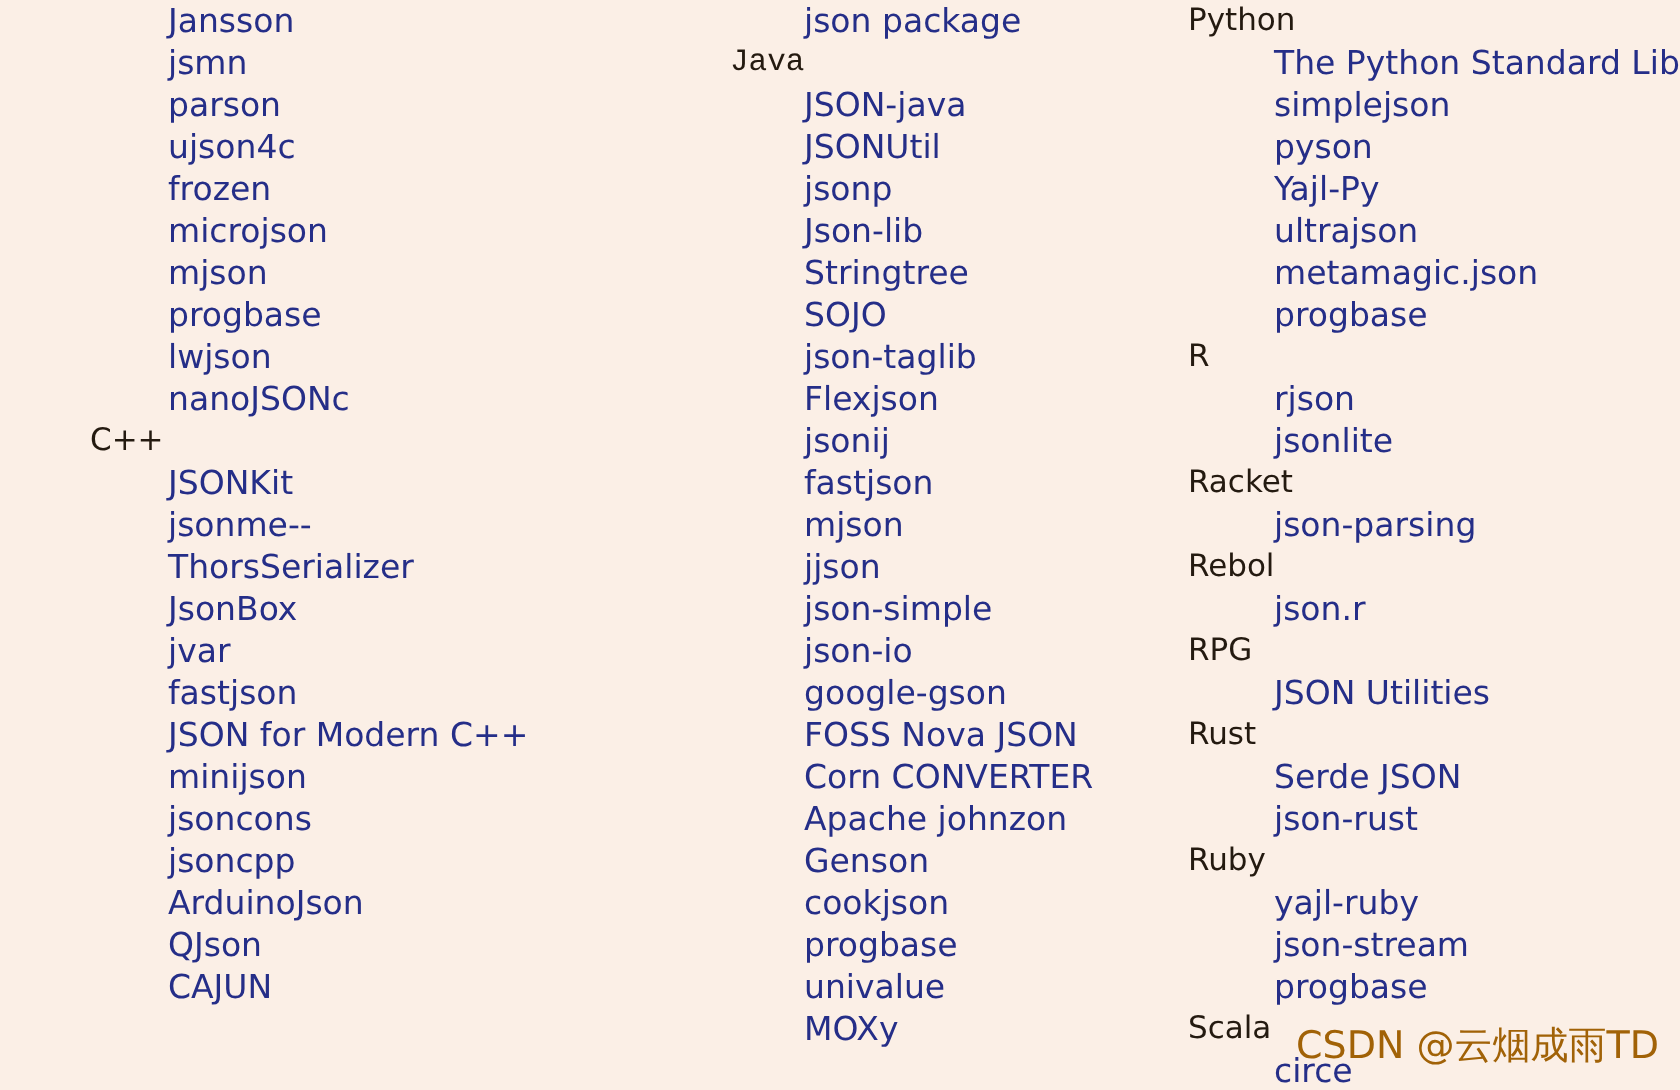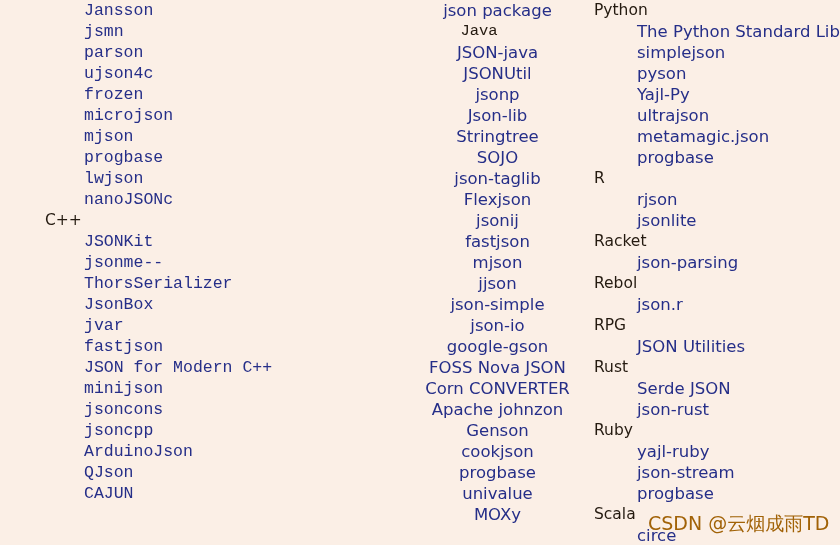--- a/index.html
+++ b/index.html
@@ -22,40 +22,40 @@
     overflow: hidden;
   }
 
   .column {
     position: absolute;
     top: 0;
     white-space: nowrap;
   }
 
   #col-1 { left: 0px;   width: 360px; }
-  #col-2 { left: 365px; width: 228px; text-align: center; }
+  #col-2 { left: 365px; width: 228px; }
   #col-3 { left: 594px; width: 320px; }
 
   .cat-header {
     font-size: 15.5px;
     line-height: 21px;
     color: #241a10;
     padding-left: 0px;
     letter-spacing: 0px;
   }
 
   .lib-item {
     font-size: 16.5px;
     line-height: 21px;
     color: #252e88;
     padding-left: 39px;
   }
 
   #col-1 .cat-header { padding-left: 45px; }
-  #col-1 .lib-item   { padding-left: 84px; font-family: Liberation Mono, monospace; }
+  #col-1 .lib-item   { padding-left: 84px; }
 
   #col-2 .cat-header { padding-left: 0px; font-family: Liberation Mono, monospace; }
   #col-2 .lib-item   { padding-left: 37px; }
 
   #col-3 .cat-header { padding-left: 0px; }
   #col-3 .lib-item   { padding-left: 43px; }
 
   #watermark {
     position: absolute;
     left: 648px;

